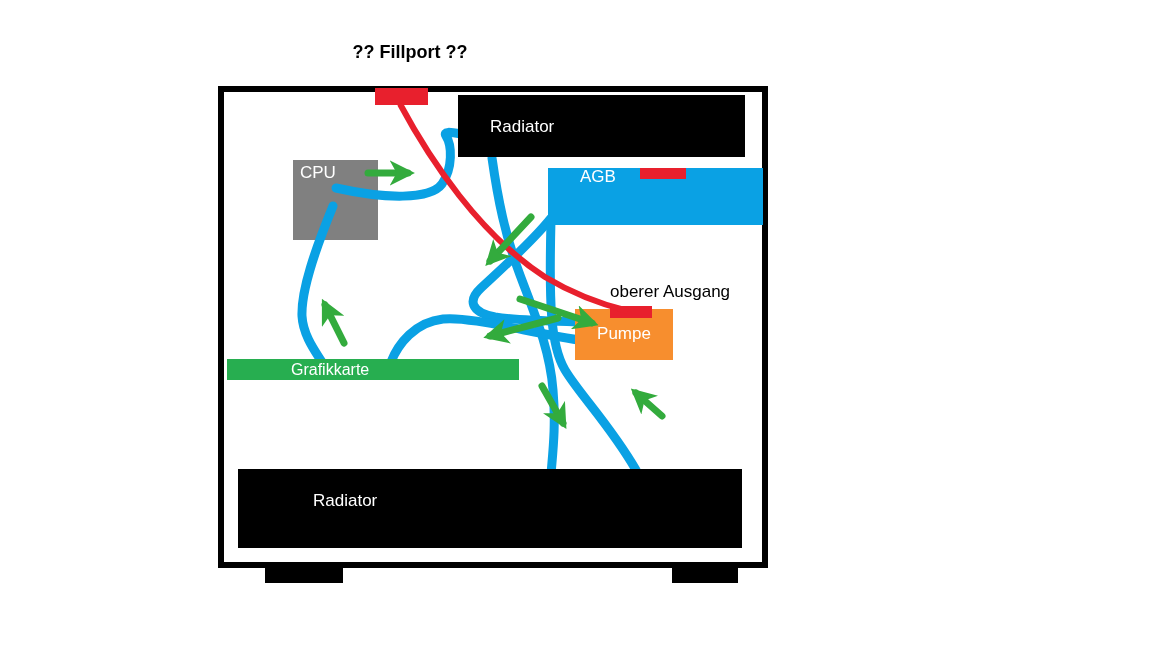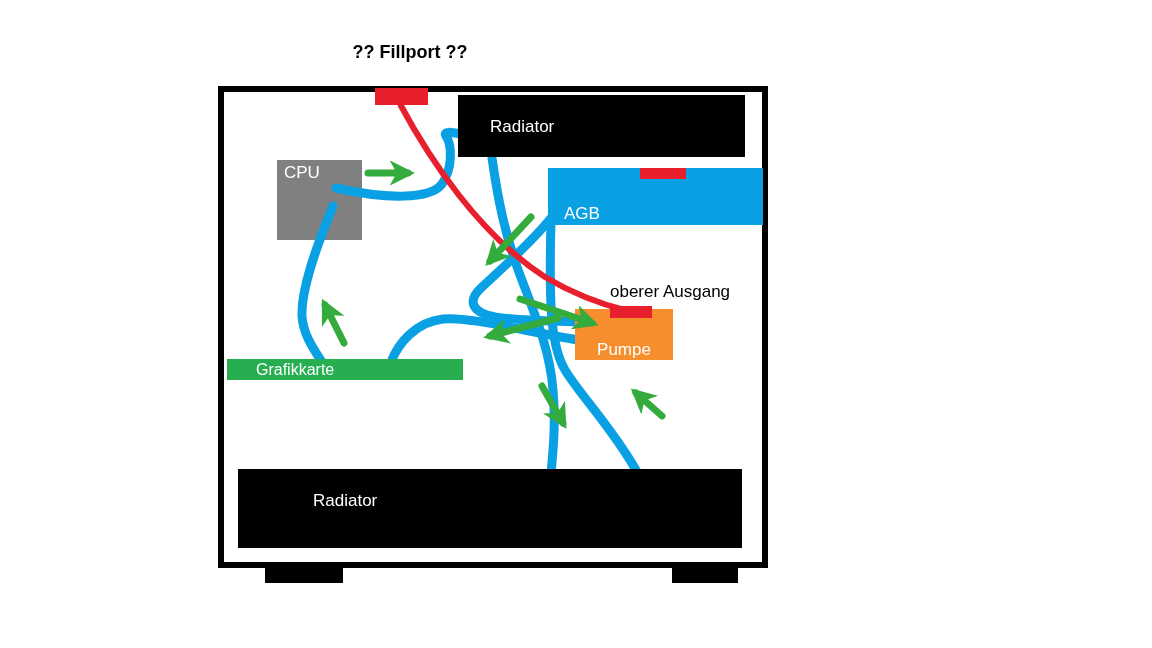--- a/index.html
+++ b/index.html
@@ -13,32 +13,32 @@
   .abs{position:absolute;}
   .lbl{font-weight:normal;font-size:17px;line-height:1;}
   .title{left:350px;top:42px;width:120px;color:var(--label-black);font-size:18px;
          font-weight:bold;text-align:center;white-space:nowrap;}
   .case{left:218px;top:86px;width:550px;height:482px;border:6px solid var(--case-black);
         box-sizing:border-box;background:transparent;}
   .foot{background:var(--case-black);height:17px;top:566px;}
   .foot.l{left:265px;width:78px;}
   .foot.r{left:672px;width:66px;}
   .box{display:flex;box-sizing:border-box;}
-  .cpu{left:277px;top:160px;width:85px;height:80px;background:var(--cpu-gray);
+  .cpu{left:293px;top:160px;width:85px;height:80px;background:var(--cpu-gray);
        padding:4px 0 0 7px;}
   .toprad{left:458px;top:95px;width:287px;height:62px;background:var(--case-black);
           align-items:center;padding-left:32px;}
   .botrad{left:238px;top:469px;width:504px;height:79px;background:var(--case-black);
           align-items:center;padding-left:75px;padding-bottom:16px;}
   .agb{left:548px;top:168px;width:215px;height:57px;background:var(--tube-blue);
-       align-items:flex-end;padding:0 0 3px 16px;}
+       padding:0 0 3px 32px;}
   .pump{left:575px;top:309px;width:98px;height:51px;background:var(--pump-orange);
-        align-items:flex-end;justify-content:center;padding-bottom:2px;}
-  .gpu{left:227px;top:359px;width:236px;height:21px;background:var(--gpu-green);
-       align-items:center;padding-left:29px;font-size:16px;}
+        align-items:center;justify-content:center;padding-bottom:2px;}
+  .gpu{left:227px;top:359px;width:292px;height:21px;background:var(--gpu-green);
+       align-items:center;padding-left:64px;font-size:16px;}
   .wt{color:var(--label-white);}
   .redport{background:var(--fill-red);}
   .fillport{left:375px;top:88px;width:53px;height:17px;}
   .agbport{left:92px;top:0;width:46px;height:11px;}
   .pumpport{left:35px;top:-3px;width:42px;height:12px;}
   .oberer{left:610px;top:283px;white-space:nowrap;color:var(--label-black);}
   svg.layer{left:0;top:0;width:1152px;height:648px;pointer-events:none;}
   .tube{fill:none;stroke:var(--tube-blue);stroke-width:9;stroke-linecap:round;}
   .redline{fill:none;stroke:var(--fill-red);stroke-width:6;stroke-linecap:butt;}
   .arrow{fill:none;stroke:var(--arrow-green);stroke-width:7;stroke-linecap:round;}

